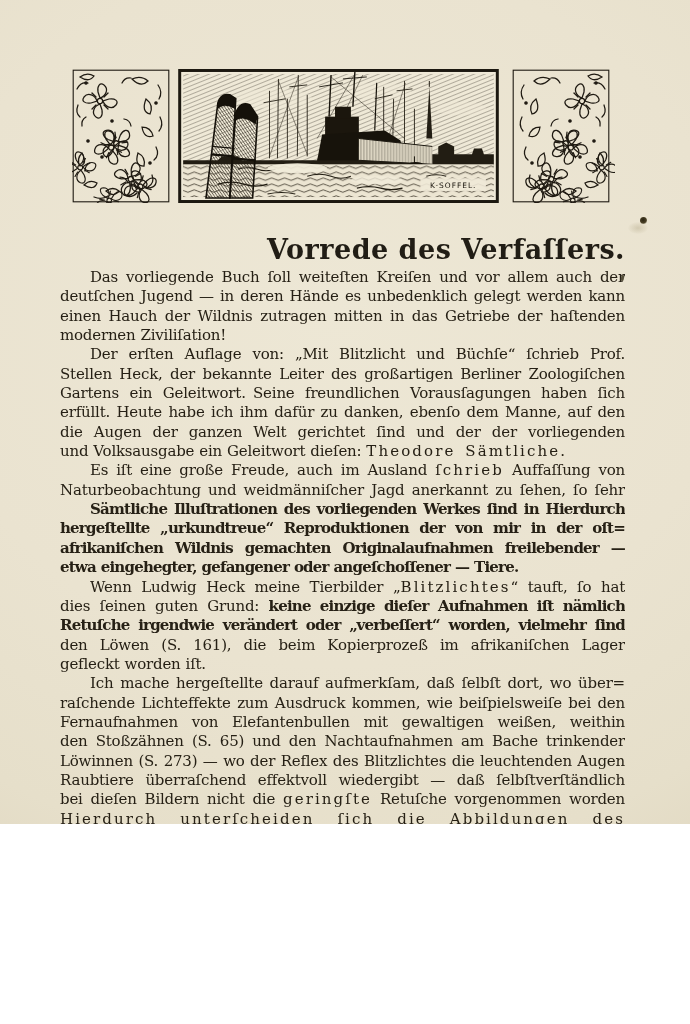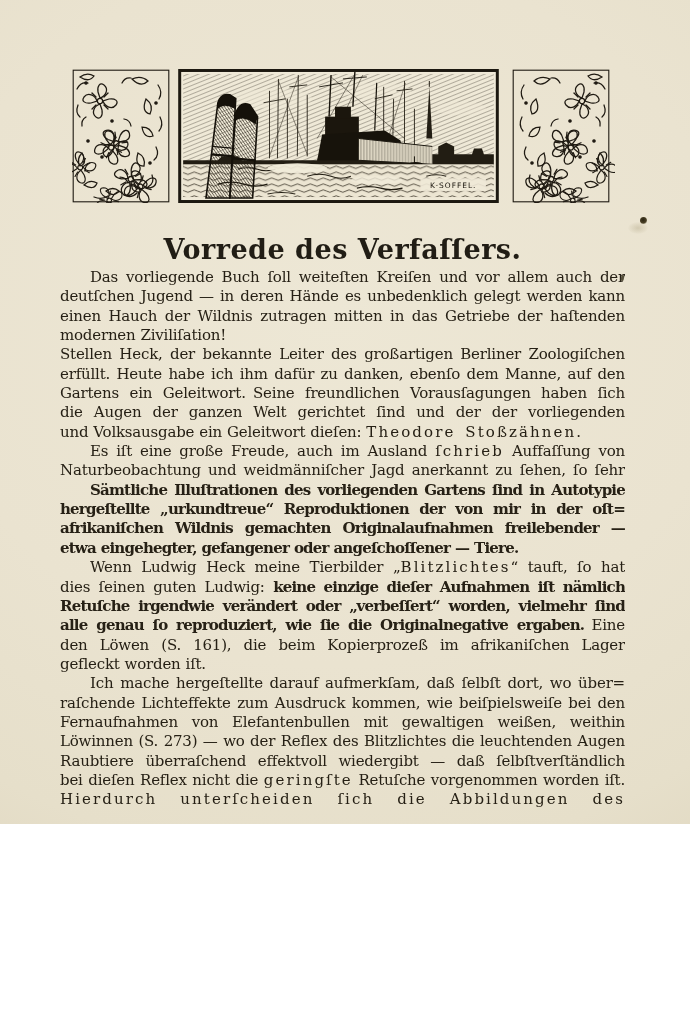--- a/index.html
+++ b/index.html
@@ -11,21 +11,21 @@
     color:#26211a;
   }
   
   .header{position:absolute;left:72px;top:69px;width:548px;height:134px;display:flex;gap:7px;}
   .orn{width:98px;height:134px;flex:none;}
   .orn-right{width:108px;transform:scaleX(-1);}
   .etch{width:323px;height:134px;flex:none;}
   
   .title{
     position:absolute;left:60px;top:234px;width:565px;height:32px;line-height:32px;
-    text-align:center;font-size:27px;font-weight:bold;letter-spacing:.5px;color:#211d15;
+    text-align:right;font-size:27px;font-weight:bold;letter-spacing:.5px;color:#211d15;
   }
   
   .body-text{
     position:absolute;left:60px;top:268px;width:565px;
     font-size:15px;letter-spacing:-.2px;word-spacing:.4px;color:#262015;
   }
   .tl{height:19.35px;line-height:19.35px;text-align:justify;text-align-last:justify;
       overflow:hidden;white-space:normal;}
   .tl.last{text-align-last:left;}
   .tl.indent{text-indent:30px;}
@@ -196,43 +196,44 @@
     </svg>
   </div>
 
   <div class="title">Vorrede des Verfaſſers.</div>
 
   <div class="body-text">
       <div class="tl indent"><span class="seg">Das vorliegende Buch ſoll weiteſten Kreiſen und vor allem auch der</span></div>
       <div class="tl"><span class="seg">deutſchen Jugend — in deren Hände es unbedenklich gelegt werden kann —</span></div>
       <div class="tl"><span class="seg">einen Hauch der Wildnis zutragen mitten in das Getriebe der haſtenden</span></div>
       <div class="tl last"><span class="seg">modernen Ziviliſation!</span></div>
+      <div class="tl indent"><span class="seg">Der erſten Auflage von: „Mit Blitzlicht und Büchſe“ ſchrieb Prof.</span></div>
       <div class="tl"><span class="seg">Stellen Heck, der bekannte Leiter des großartigen Berliner Zoologiſchen</span></div>
+      <div class="tl"><span class="seg">Gartens ein Geleitwort. Seine freundlichen Vorausſagungen haben ſich</span></div>
       <div class="tl"><span class="seg">erfüllt. Heute habe ich ihm dafür zu danken, ebenſo dem Manne, auf den</span></div>
-      <div class="tl"><span class="seg">Gartens ein Geleitwort. Seine freundlichen Vorausſagungen haben ſich</span></div>
       <div class="tl"><span class="seg">die Augen der ganzen Welt gerichtet ſind und der der vorliegenden Jugend=</span></div>
-      <div class="tl last"><span class="seg">und Volksausgabe ein Geleitwort dieſen: </span><span class="seg sp">Theodore Stoßzähnen.</span></div>
+      <div class="tl last"><span class="seg">und Volksausgabe ein Geleitwort dieſen: </span><span class="seg sp">Theodore Sämtliche.</span></div>
       <div class="tl indent"><span class="seg">Es iſt eine große Freude, auch im Ausland </span><span class="seg sp">ſchrieb</span><span class="seg"> Auffaſſung von</span></div>
       <div class="tl"><span class="seg">Naturbeobachtung und weidmänniſcher Jagd anerkannt zu ſehen, ſo ſehr ich</span></div>
-      <div class="tl indent pbold"><span class="seg">Sämtliche Illuſtrationen des vorliegenden Gartens ſind in Autotypie</span></div>
+      <div class="tl indent pbold"><span class="seg">Sämtliche Illuſtrationen des vorliegenden Werkes ſind in Hierdurch</span></div>
       <div class="tl pbold"><span class="seg">hergeſtellte „urkundtreue“ Reproduktionen der von mir in der oſt=</span></div>
       <div class="tl pbold"><span class="seg">afrikaniſchen Wildnis gemachten Originalaufnahmen freilebender — nicht</span></div>
       <div class="tl last pbold"><span class="seg">etwa eingehegter, gefangener oder angeſchoſſener — Tiere.</span></div>
       <div class="tl indent"><span class="seg">Wenn Ludwig Heck meine Tierbilder „</span><span class="seg sp">Blitzlichtes</span><span class="seg">“ tauft, ſo hat</span></div>
-      <div class="tl"><span class="seg">dies ſeinen guten Ludwig: </span><span class="seg b">keine einzige dieſer Aufnahmen iſt nämlich durch</span></div>
+      <div class="tl"><span class="seg">dies ſeinen guten Grund: </span><span class="seg b">keine einzige dieſer Aufnahmen iſt nämlich durch</span></div>
       <div class="tl"><span class="seg b">Retuſche irgendwie verändert oder „verbeſſert“ worden, vielmehr ſind</span></div>
-      <div class="tl"><span class="seg b">alle genau ſo reproduziert, wie ſie die Originalnegative ergaben.</span><span class="seg"> Eine</span></div>
       <div class="tl"><span class="seg">den Löwen (S. 161), die beim Kopierprozeß im afrikaniſchen Lager beſchädigt</span></div>
       <div class="tl last"><span class="seg">gefleckt worden iſt.</span></div>
       <div class="tl indent"><span class="seg">Ich mache hergeſtellte darauf aufmerkſam, daß ſelbſt dort, wo über=</span></div>
       <div class="tl"><span class="seg">raſchende Lichteffekte zum Ausdruck kommen, wie beiſpielsweiſe bei den</span></div>
       <div class="tl"><span class="seg">Fernaufnahmen von Elefantenbullen mit gewaltigen weißen, weithin leuchten=</span></div>
+      <div class="tl"><span class="seg">den Stoßzähnen (S. 65) und den Nachtaufnahmen am Bache trinkender</span></div>
       <div class="tl"><span class="seg">Löwinnen (S. 273) — wo der Reflex des Blitzlichtes die leuchtenden Augen der</span></div>
       <div class="tl"><span class="seg">Raubtiere überraſchend effektvoll wiedergibt — daß ſelbſtverſtändlich auch</span></div>
-      <div class="tl"><span class="seg">bei dieſen Reflex nicht die </span><span class="seg sp">geringſte</span><span class="seg"> Retuſche vorgenommen worden iſt.</span></div>
+      <div class="tl"><span class="seg">bei dieſen Bildern nicht die </span><span class="seg sp">geringſte</span><span class="seg"> Retuſche vorgenommen worden iſt.</span></div>
       <div class="tl last"><span class="seg sp">Hierdurch unterſcheiden ſich die Abbildungen des vorliegenden</span></div>
     </div>
 
   <div class="pagenum">3</div>
 
   <div class="blot">
     <div class="smear"></div>
     <div class="core"></div>
   </div>
   <div class="speck-tr-halo"></div>

